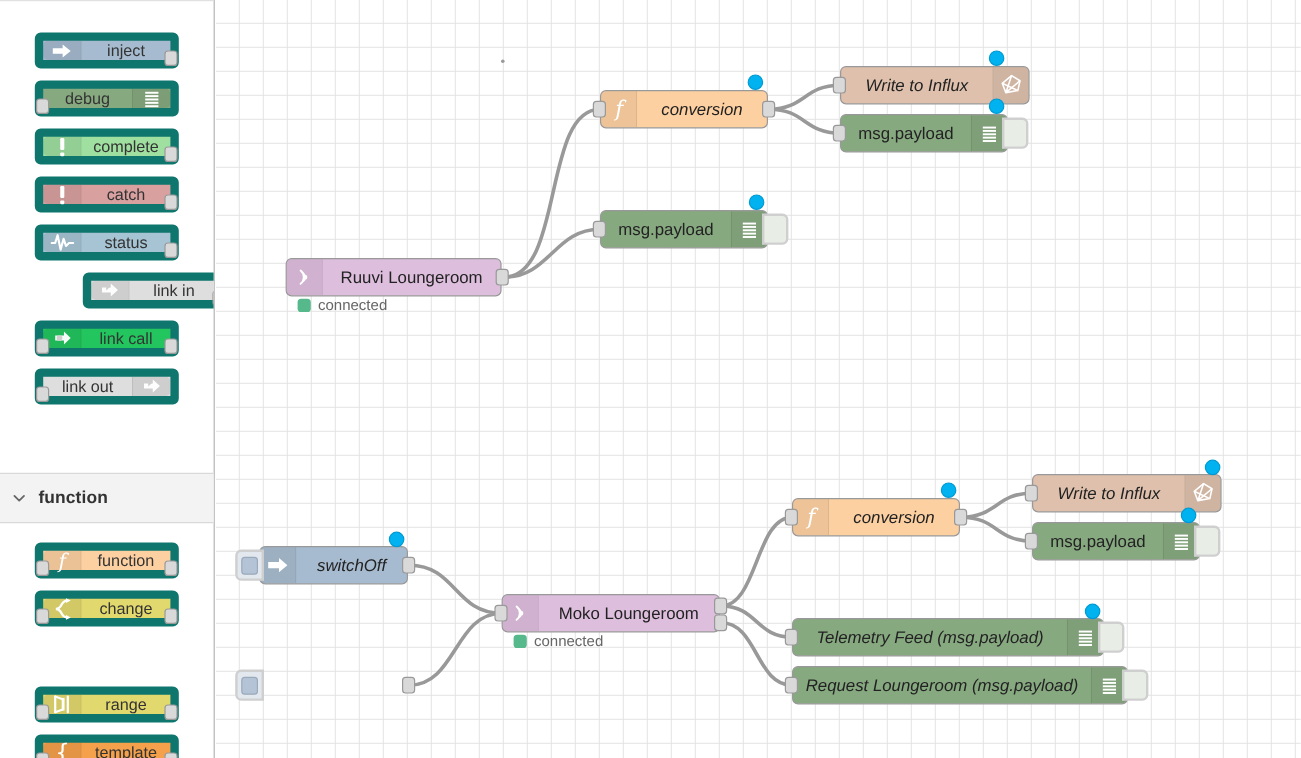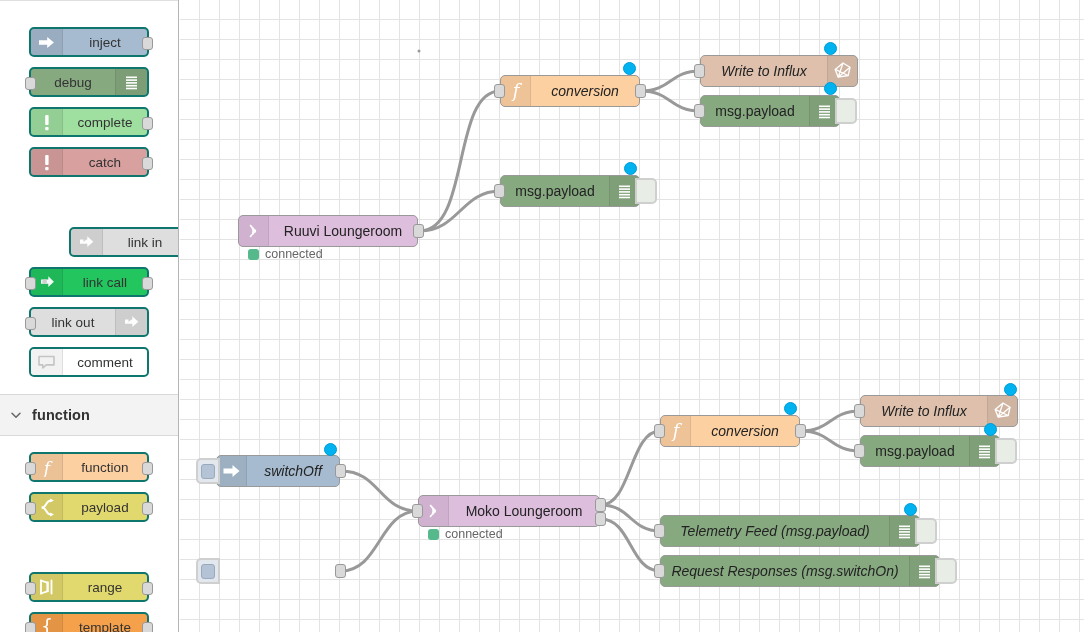--- a/index.html
+++ b/index.html
@@ -27,21 +27,21 @@
     display:flex; align-items:center; padding-left:10px; gap:10px;
   }
   .pal-cat-header .chev {
     width:12px; height:12px; display:block; color:#777;
   }
   .pal-cat-label { font-size:14.5px; font-weight:bold; color:#333; letter-spacing:.1px; }
 
   
   .pnode {
     position:absolute; height:30px; width:120px; left:29px;
-    border:2px solid #0f766e; border-radius:5px;
+    border:7px solid #0f766e; border-radius:5px;
     display:flex; align-items:center;
     font-size:13.5px; color:#333;
     background:#ddd;
     overflow:visible;
   }
   .pnode .pn-ico {
     width:32px; height:100%;
     border-right:1px solid rgba(0,0,0,.08);
     background:rgba(0,0,0,.07);
     border-radius:4px 0 0 4px;
@@ -192,20 +192,29 @@
             <g fill="#fff">
               <rect x="2.2" y="1" width="3.4" height="10" rx="1"></rect>
               <rect x="2.2" y="13" width="3.4" height="3.2" rx="1"></rect>
             </g>
           </svg>
       </span>
       <span class="pn-lbl">catch</span>
       <span class="pport out"></span>
     </div>
 
+    <div class="pnode" style="top:187px; background:#a6c4d4;">
+      <span class="pn-ico">
+        <svg class="gi" width="20" height="16" viewBox="0 0 20 16">
+            <polyline points="1,8.5 4,8.5 6,2 8.5,14 11,5 13,11 15.5,8.5 19,8.5" fill="none" stroke="#fff" stroke-width="1.8" stroke-linejoin="round" stroke-linecap="round"></polyline>
+          </svg>
+      </span>
+      <span class="pn-lbl">status</span>
+      <span class="pport out"></span>
+    </div>
 
     <div class="pnode" style="top:227px; background:#dedede;margin-left:40px;">
       <span class="pn-ico">
         <svg class="gi" width="18" height="16" viewBox="0 0 18 16">
             <path fill="#fff" d="M2 5.6h7.3V2.3l6 5.4-6 5.4V9.8H2z" opacity=".95"></path>
             <path fill="#cfcfcf" d="M5.5 2.8l3 2.6-3 2.6z"></path>
           </svg>
       </span>
       <span class="pn-lbl">link in</span>
       <span class="pport out"></span>
@@ -227,28 +236,20 @@
       <span class="pn-lbl">link out</span>
       <span class="pn-ico-right">
         <svg class="gi" width="18" height="16" viewBox="0 0 18 16">
             <path fill="#fff" d="M2 5.6h7.3V2.3l6 5.4-6 5.4V9.8H2z" opacity=".95"></path>
             <path fill="#cfcfcf" d="M5.5 2.8l3 2.6-3 2.6z"></path>
           </svg>
       </span>
       <span class="pport in"></span>
     </div>
 
-    <div class="pnode" style="top:347px; background:#ffffff;">
-      <span class="pn-ico" style="background:#f2f2f2;">
-        <svg class="gi" width="19" height="16" viewBox="0 0 19 16">
-            <path d="M2 2.5h15v8.4h-7.6l-3.6 3v-3H2z" fill="none" stroke="#c4c4c4" stroke-width="1.6" stroke-linejoin="round"></path>
-          </svg>
-      </span>
-      <span class="pn-lbl">comment</span>
-    </div>
 
     <div class="pal-cat-header" style="top:394px;">
       <span class="chev">
         <svg class="gi" width="12" height="12" viewBox="0 0 12 12">
             <polyline points="2,4.2 6,8.2 10,4.2" fill="none" stroke="#666" stroke-width="1.5" stroke-linecap="round" stroke-linejoin="round"></polyline>
           </svg>
       </span>
       <span class="pal-cat-label">function</span>
     </div>
 
@@ -263,21 +264,21 @@
       <span class="pport out"></span>
     </div>
 
     <div class="pnode" style="top:492px; background:#e2d96e;">
       <span class="pn-ico">
         <svg class="gi" width="18" height="19" viewBox="0 0 18 19">
             <path d="M13 2.5C7 2.5 9.5 9.5 3.5 9.5c6 0 3.5 7 9.5 7" fill="none" stroke="#fff" stroke-width="1.9" stroke-linecap="round"></path>
             <path fill="#fff" d="M12 0.5l4 2-4 2zM12 14.5l4 2-4 2z"></path>
           </svg>
       </span>
-      <span class="pn-lbl">payload</span>
+      <span class="pn-lbl">change</span>
       <span class="pport in"></span>
       <span class="pport out"></span>
     </div>
 
 
     <div class="pnode" style="top:572px; background:#e2d96e;">
       <span class="pn-ico">
         <svg class="gi" width="19" height="18" viewBox="0 0 19 18">
             <g fill="none" stroke="#fff" stroke-width="1.8" stroke-linecap="round">
               <path d="M4 2.5v13M14.5 2.5v13"></path>
@@ -509,21 +510,21 @@
               <rect x="2" y="12.7" width="11" height="1.6"></rect>
             </g>
           </svg>
       </span>
     </div>
     <span class="fport" style="left:474px; top:524px;"></span>
     <span class="bluedot" style="left:724px; top:503px;"></span>
 
     <span class="dbgbtn" style="left:755px; top:558px;"></span>
     <div class="fnode" style="left:480px; top:555px; width:280px; background:#87a980;">
-      <span class="fn-lbl">Request Responses (msg.switchOn)</span>
+      <span class="fn-lbl">Request Loungeroom (msg.payload)</span>
       <span class="fn-ico-right">
         <svg class="gi" width="15" height="15" viewBox="0 0 15 15">
             <g fill="#fff">
               <rect x="2" y="1.5" width="11" height="1.6"></rect>
               <rect x="2" y="4.3" width="11" height="1.6"></rect>
               <rect x="2" y="7.1" width="11" height="1.6"></rect>
               <rect x="2" y="9.9" width="11" height="1.6"></rect>
               <rect x="2" y="12.7" width="11" height="1.6"></rect>
             </g>
           </svg>

